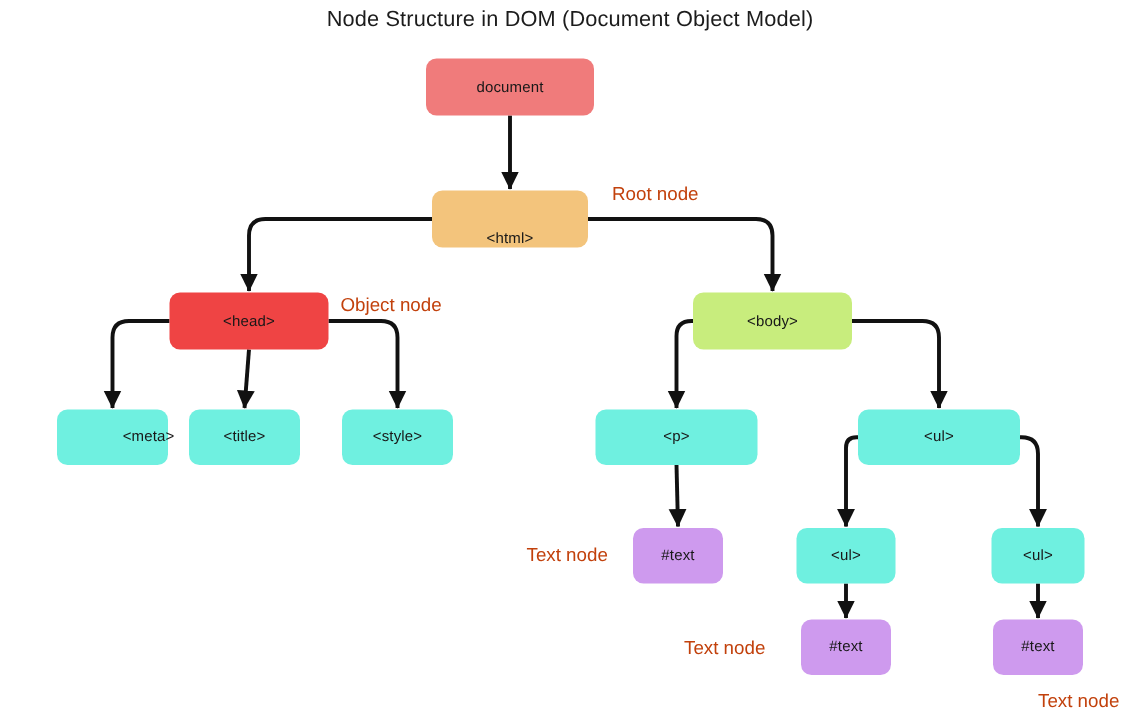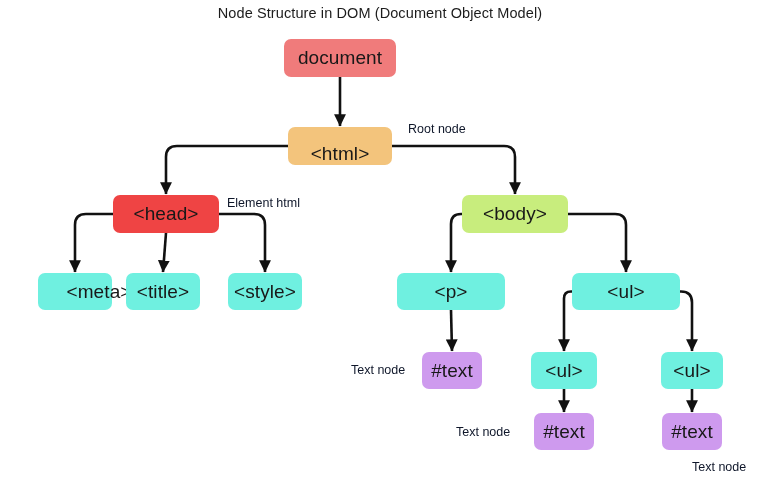--- a/index.html
+++ b/index.html
@@ -33,29 +33,29 @@
     color: #1c1c1c;
     letter-spacing: 0.1px;
   }
   .node {
     position: absolute;
     box-sizing: border-box;
     border-radius: 7px;
     display: flex;
     align-items: center;
     justify-content: center;
-    font-size: 19px;
+    font-size: 10px;
     color: #181818;
     white-space: nowrap;
     letter-spacing: 0.1px;
   }
   .ann {
     position: absolute;
     font-size: 12.5px;
-    color: #0f172a;
+    color: #c2410c;
     white-space: nowrap;
   }
 </style>
 </head>
 <body>
 
 <div id="canvas">
 
   <div class="title">Node Structure in DOM (Document Object Model)</div>
 
@@ -121,19 +121,19 @@
       </div>
       <div class="node" style="left: 534px; top: 413px; width: 60px; height: 37px; background: rgb(206, 154, 238);">
         <span>#text</span>
       </div>
       <div class="node" style="left: 662px; top: 413px; width: 60px; height: 37px; background: rgb(206, 154, 238);">
         <span>#text</span>
       </div>
     </div>
   <div id="annotation-layer">
       <div class="ann" style="left: 408px; top: 122px;">Root node</div>
-      <div class="ann" style="left: 227px; top: 196px;">Element html</div>
+      <div class="ann" style="left: 227px; top: 196px;">Object node</div>
       <div class="ann" style="left: 351px; top: 363px;">Text node</div>
       <div class="ann" style="left: 456px; top: 425px;">Text node</div>
       <div class="ann" style="left: 692px; top: 460px;">Text node</div>
     </div>
 
 </div>
 
 </body></html>

